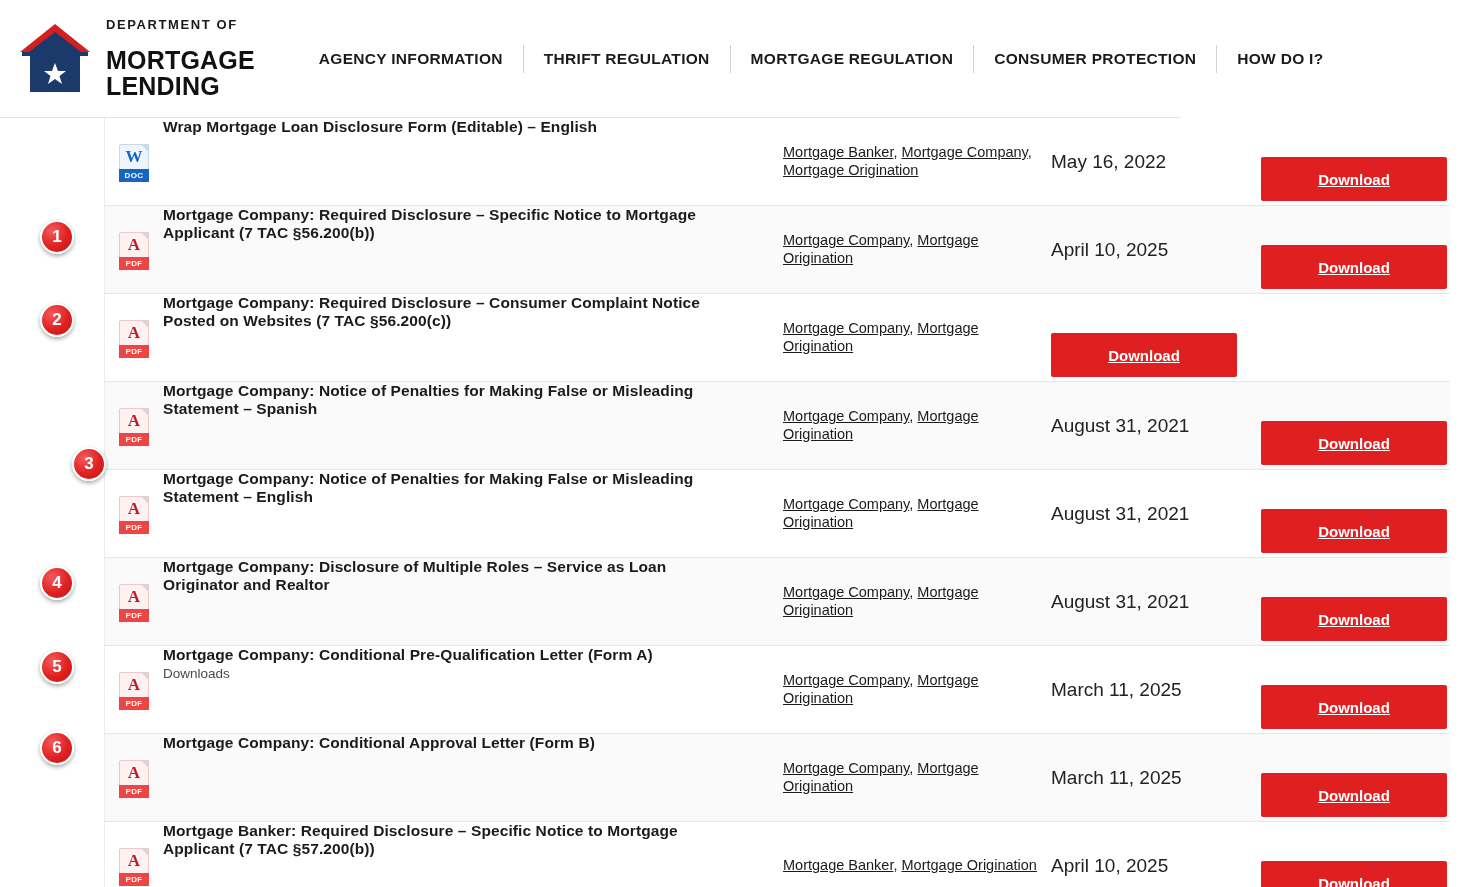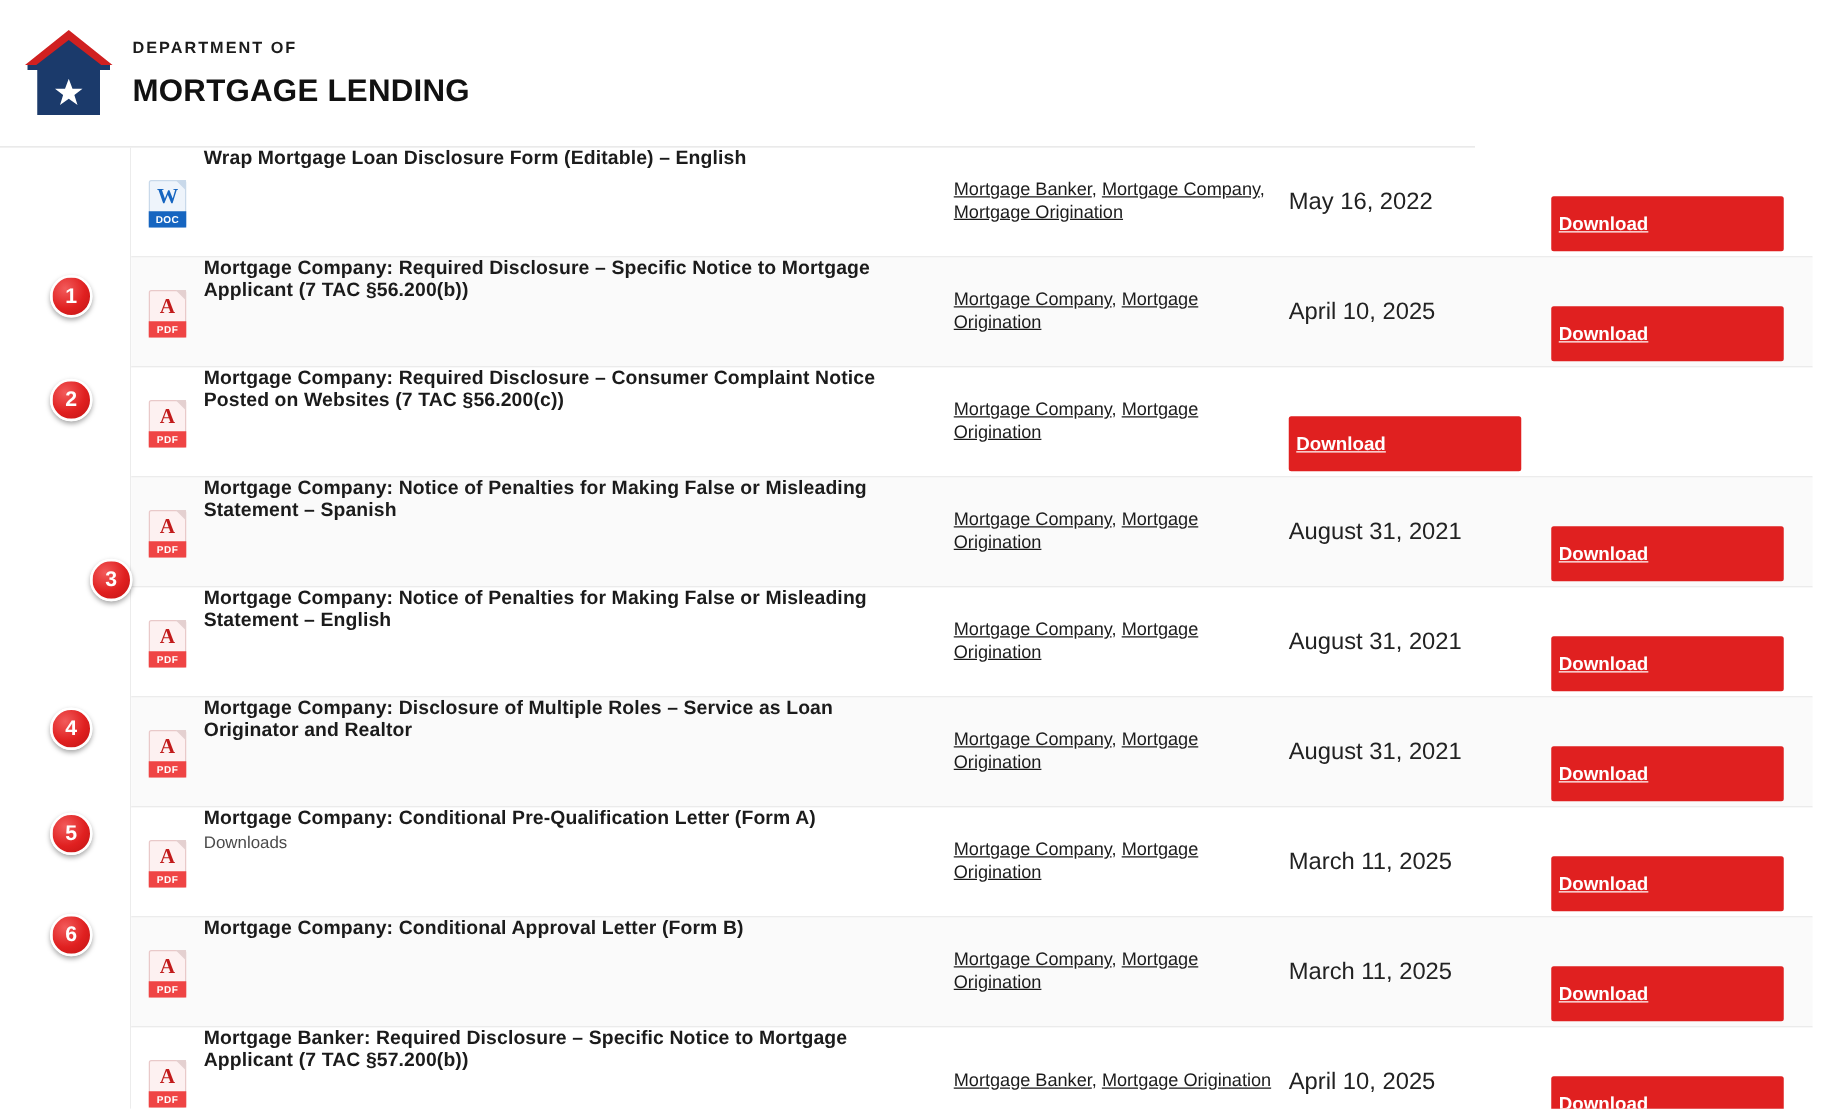--- a/index.html
+++ b/index.html
@@ -53,40 +53,40 @@
     border-bottom: 1px solid #e6e6e6;
     background: #ffffff;
     min-height: 88px;
     position: relative;
   }
   .row.alt { background: #fafafa; }
   .row.first { border-top: 0; }
 
   .c-icon { width: 58px; display: flex; align-items: center; justify-content: center; padding-top: 2px; }
   .c-title { width: 600px; display: flex; align-items: flex-start; padding-right: 18px; }
-  .c-tags { width: 268px; display: flex; align-items: center; padding-right: 10px; }
+  .c-tags { width: 268px; display: flex; align-items: center; padding-right: 10px; margin-left: 20px; }
   .c-date { width: 210px; display: flex; align-items: center; }
   .c-dl { flex: 1; display: flex; align-items: center; justify-content: flex-start; }
 
   .title-text {
     font-size: 15.5px; font-weight: bold; color: #1b1b1b; line-height: 1.15;
     letter-spacing: .1px;
   }
   .title-sub {
     font-size: 13.5px; color: #4a4a4a; font-weight: normal; margin-top: 2px;
   }
   .tags {
     font-size: 14.5px; color: #1b1b1b; line-height: 1.2;
   }
   .tags a { color: #1b1b1b; text-decoration: underline; }
   .date-text { font-size: 19px; color: #222; }
   .dl-btn {
     background: #e02020; color: #fff; font-size: 15px; font-weight: bold;
     width: 186px; height: 44px; border: 0; border-radius: 2px;
-    display: flex; align-items: center; 
+    display: flex; align-items: center; justify-content: center;
     cursor: pointer;
     margin-top: 35px;
   }
   .dl-btn span { text-decoration: underline; color: #fff; }
 
   
   .ficon { width: 30px; height: 38px; position: relative; }
   .ficon .sheet {
     position: absolute; inset: 0;
     background: #fdf1f1;
@@ -147,20 +147,31 @@
           <rect x="12" y="34" width="50" height="36" fill="#1b3a6b"></rect>
           <polygon points="37,41 40,49 48,49 41.5,54 44,62 37,57 30,62 32.5,54 26,49 34,49" fill="#ffffff"></polygon>
         </svg>
       </div>
       <div class="logo-text">
         <div class="l1">DEPARTMENT OF</div>
         <div class="l3">MORTGAGE LENDING</div>
       </div>
     </div>
 
+    <div class="nav">
+      <div class="nav-item">AGENCY INFORMATION</div>
+      <div class="nav-sep"></div>
+      <div class="nav-item">THRIFT REGULATION</div>
+      <div class="nav-sep"></div>
+      <div class="nav-item">MORTGAGE REGULATION</div>
+      <div class="nav-sep"></div>
+      <div class="nav-item">CONSUMER PROTECTION</div>
+      <div class="nav-sep"></div>
+      <div class="nav-item">HOW DO I?</div>
+    </div>
   </div>
 
   <div class="gutter-line"></div>
 
   <div class="table-area" id="rows-host">
       <div class="row first">
         <div class="c-icon">
           <div class="ficon doc">
             <div class="sheet"></div>
             <div class="fold"></div>

